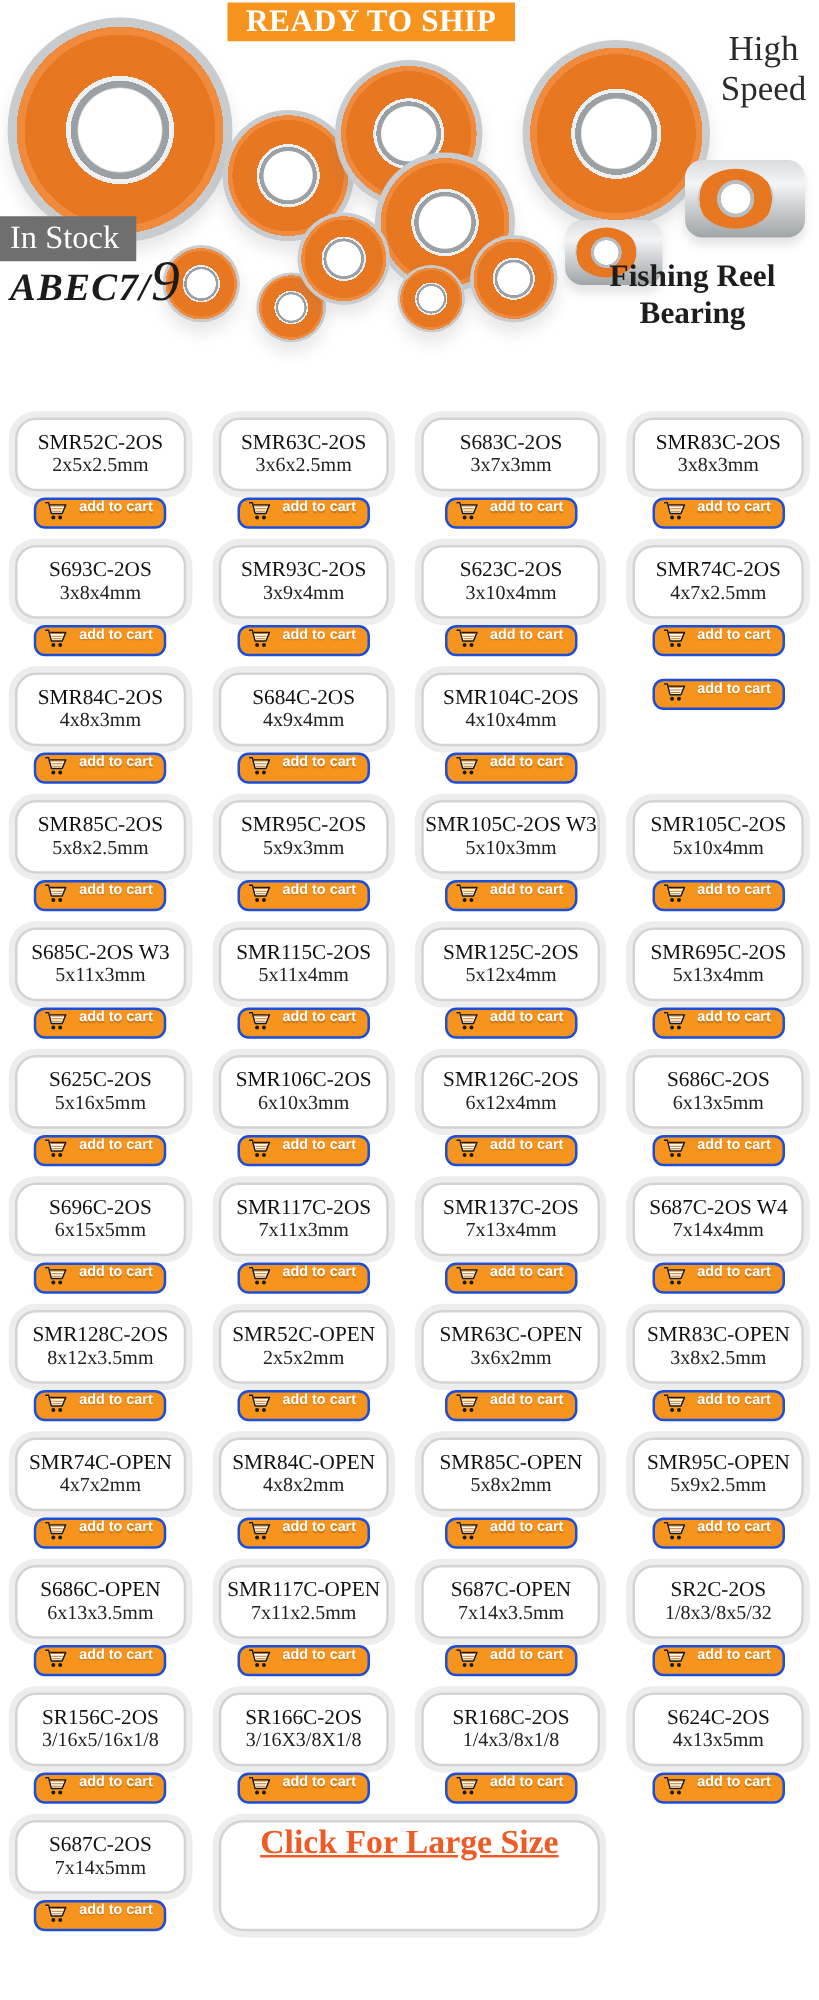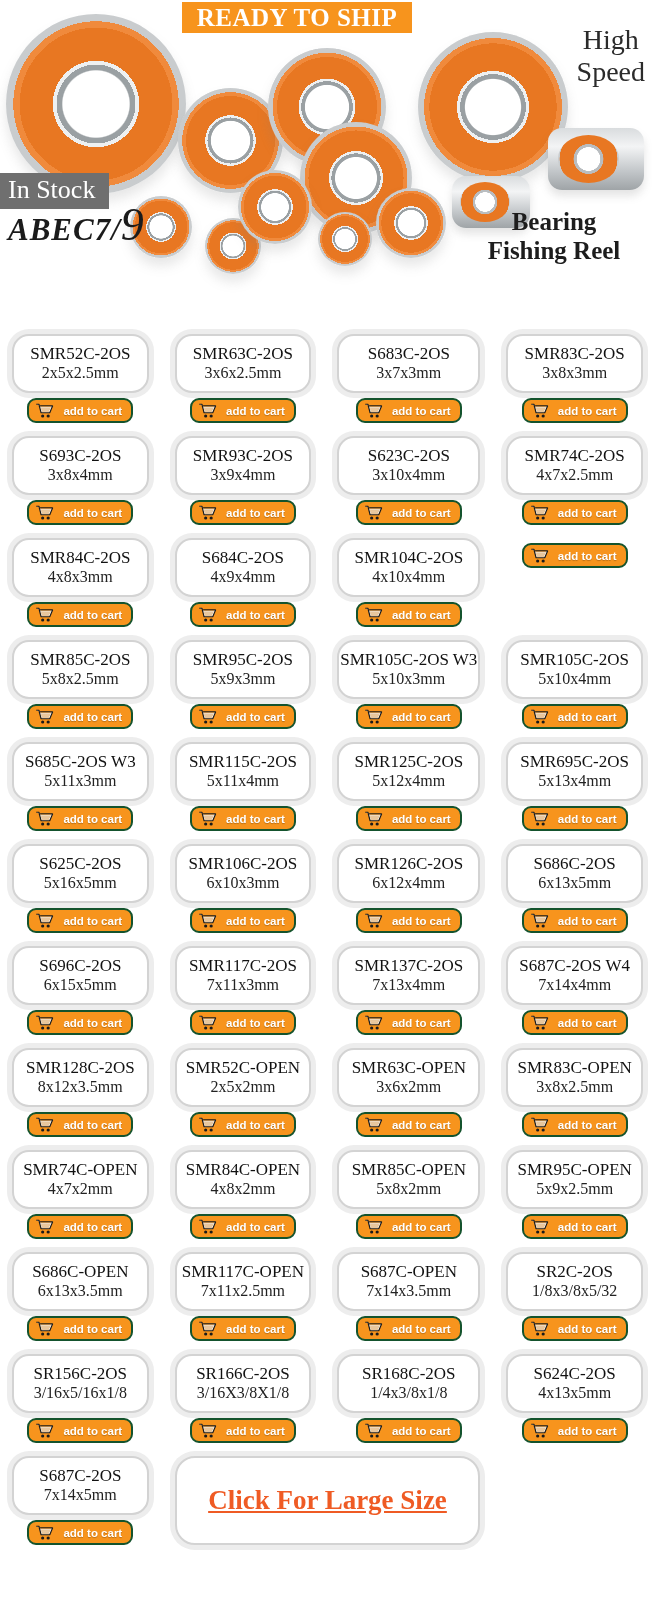--- a/index.html
+++ b/index.html
@@ -69,35 +69,35 @@
     width:100%; min-height:59px; background:#fff;
     border:2px solid #d3d3d3; border-radius:17px;
     box-shadow:0 0 0 5px #ededed;
     display:flex; flex-direction:column; align-items:center; justify-content:center;
     padding:3px 1px;
   }
   .model{ font-size:17px; color:#111; white-space:nowrap; line-height:1.18; }
   .size{ font-size:16px; color:#222; white-space:nowrap; line-height:1.18; }
   .cart-btn{
     margin-top:5px; height:25px; padding:0 9px 0 6px;
-    display:inline-flex; align-items:center; gap:8px;
-    border:2px solid #14532d; border-radius:9px; cursor:pointer;
+    display:inline-flex; align-items:flex-start; gap:8px;
+    border:2px solid #1d4ed8; border-radius:9px; cursor:pointer;
     font-family:"Liberation Sans", sans-serif;
   }
   .cart-btn .lbl{ color:#fff; font-size:11.5px; font-weight:bold; white-space:nowrap;
     text-shadow:0 1px 1px rgba(0,0,0,.25); }
   .cart-ic{ display:inline-flex; }
   .wide-cell{
     grid-column:2 / span 2; display:flex;
   }
   .wide-card{
     width:100%; min-height:72px; background:#fff;
     border:2px solid #d3d3d3; border-radius:20px;
     box-shadow:0 0 0 5px #ededed;
-    display:flex; align-items:center; justify-content:center;
+    display:flex; justify-content:center;
   }
   .large-link{
     font-size:27px; font-weight:bold; text-decoration:underline; cursor:pointer;
     font-family:"Liberation Serif", serif;
   }
 </style>
 </head>
 <body>
 
 <div class="hero">
@@ -115,22 +115,22 @@
   <div class="cyl" style="left:548px; top:128px; width:96px; height:62px;"></div>
   <div class="cyl" style="left:452px; top:176px; width:78px; height:52px;"></div>
 
   <div class="ready-banner" style="background: rgb(247, 148, 29);">READY TO SHIP</div>
   <div class="high-speed">
     <div>High</div>
     <div>Speed</div>
   </div>
   <div class="in-stock" style="background: rgb(111, 111, 111);">In Stock</div>
   <div class="fishing">
+    <div>Fishing Reel</div>
     <div>Bearing</div>
-    <div>Fishing Reel</div>
   </div>
   <div class="abec">
     <span>ABEC7/</span><span class="nine">9</span>
   </div>
 </div>
 
 <div class="grid">
     <div class="cell">
       <div class="card">
         <div class="model">SMR52C-2OS</div>

